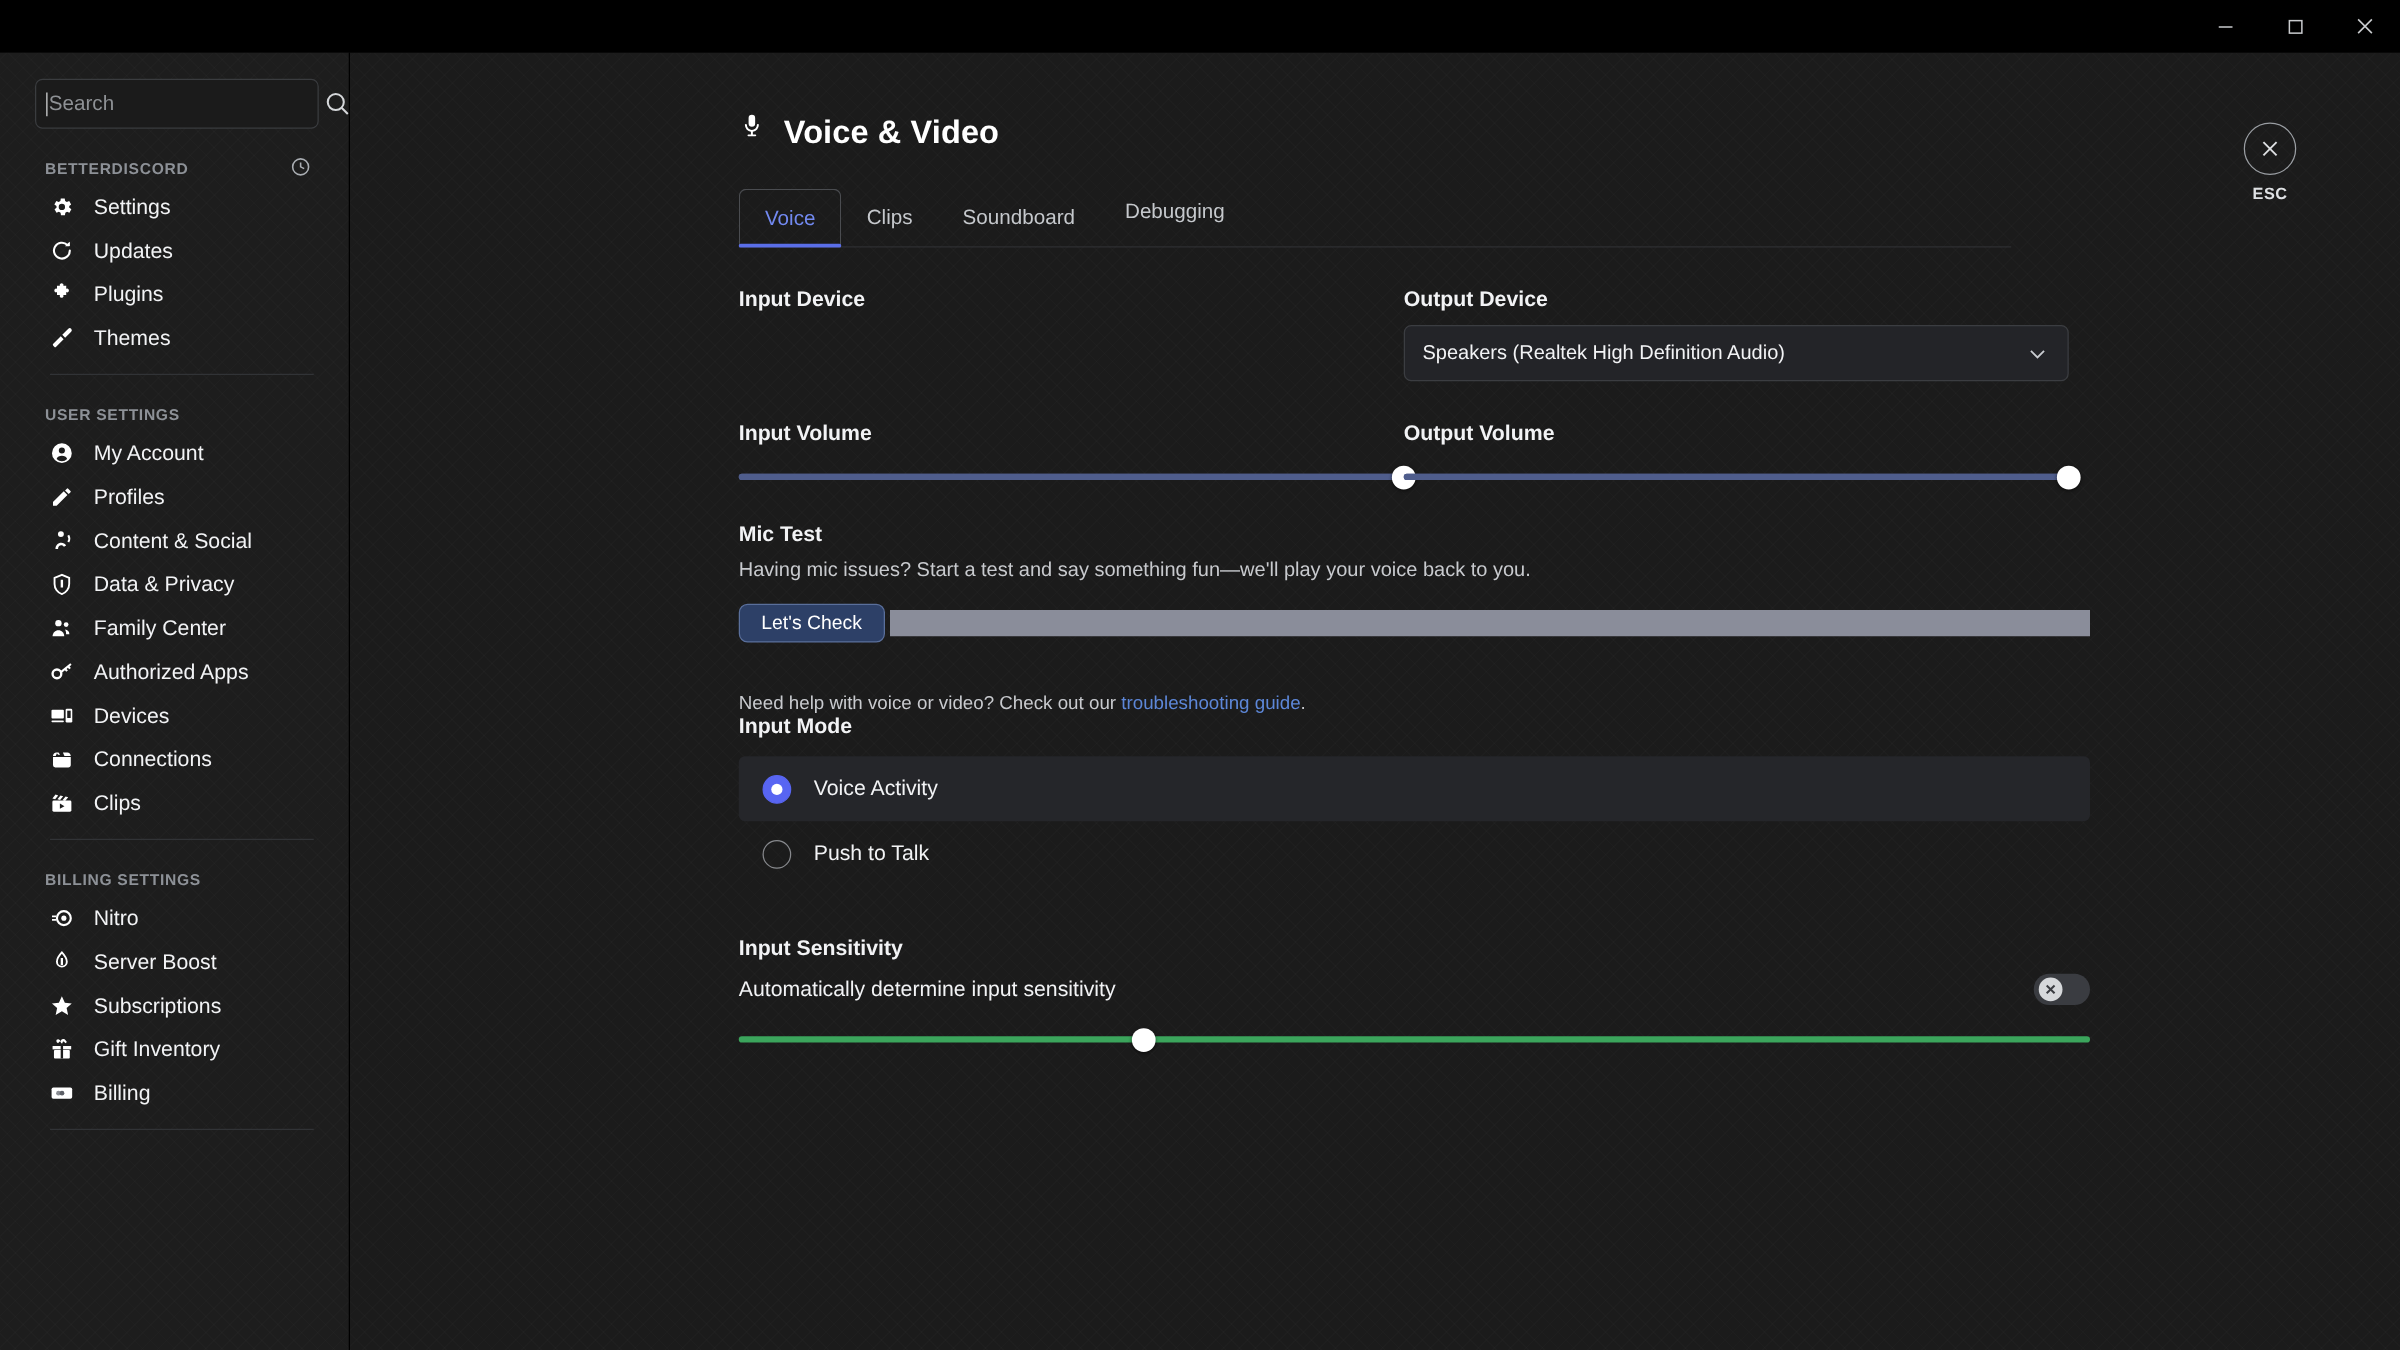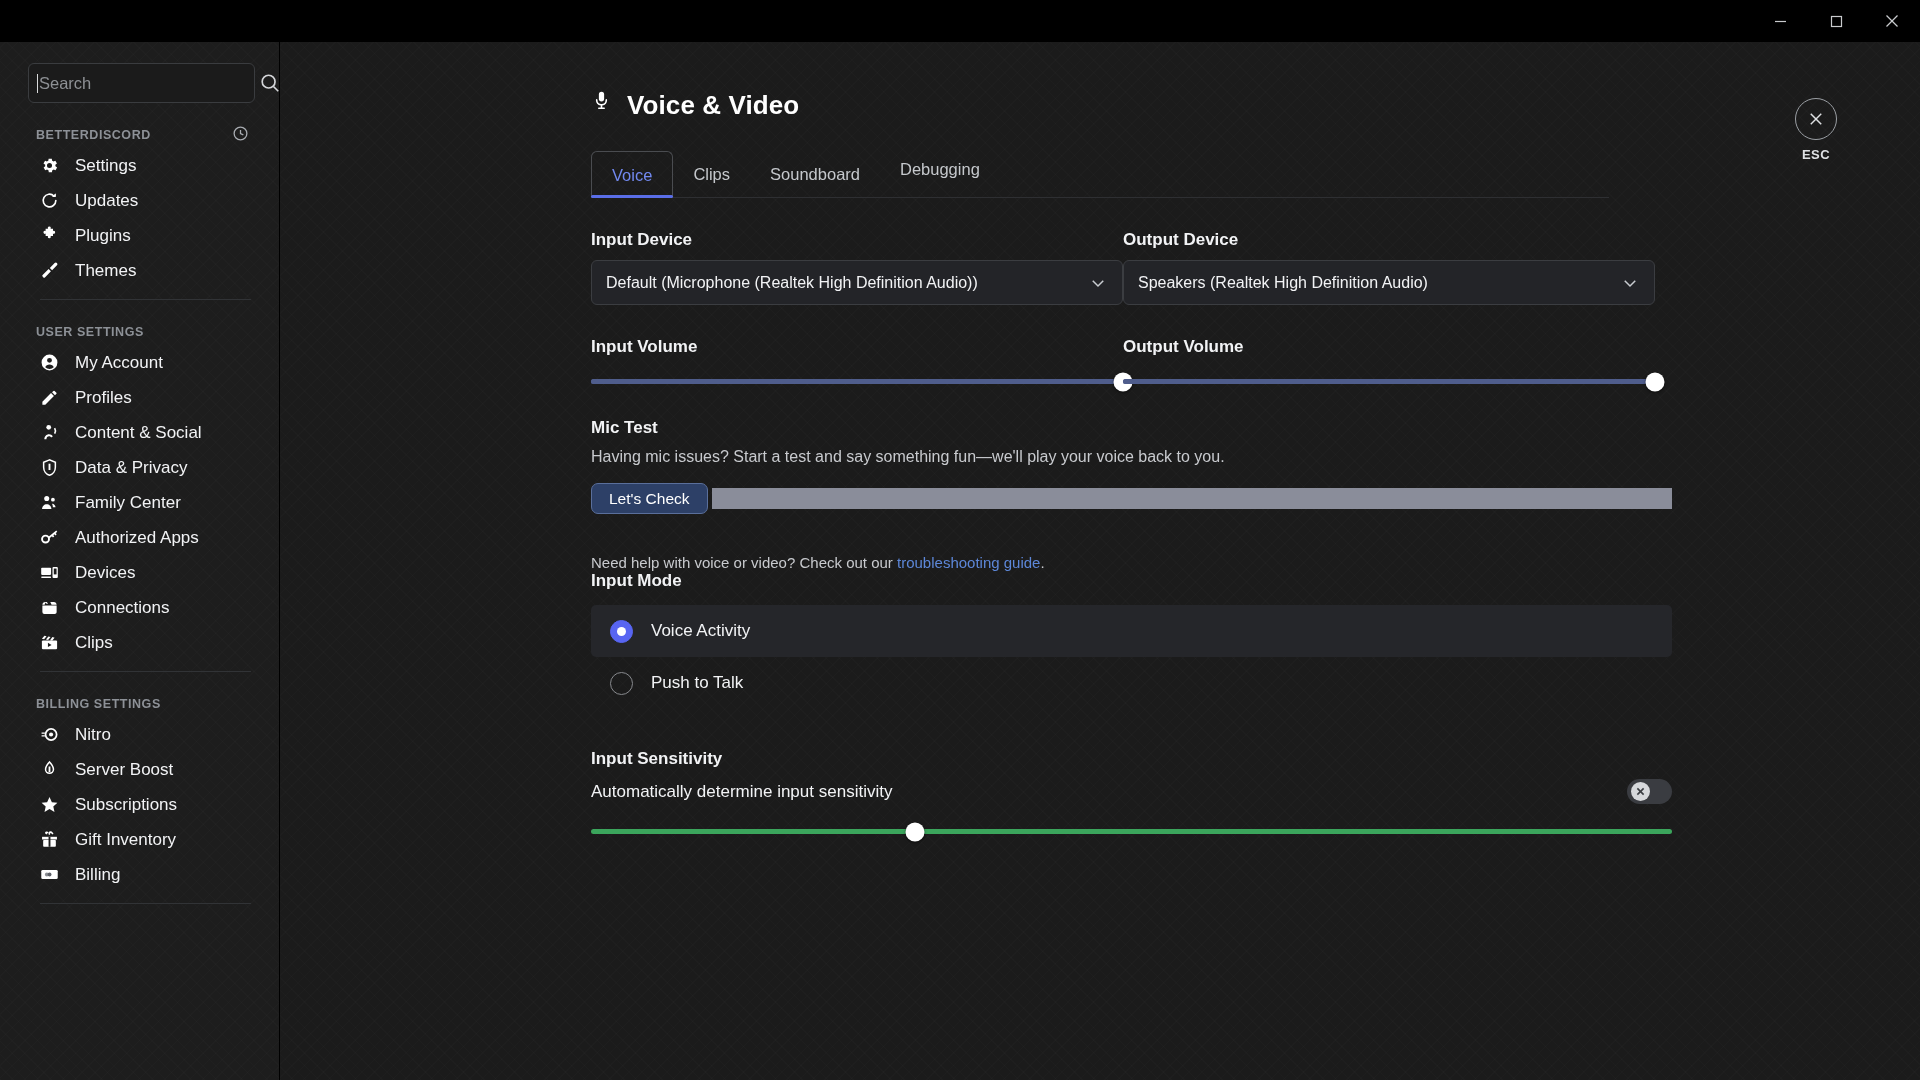--- a/index.html
+++ b/index.html
@@ -556,28 +556,20 @@
           <span>Soundboard</span>
         </div>
         <div class="tab raised">
           <span>Debugging</span>
         </div>
       </div>
 
       <div class="row2">
         <div class="col">
           <div class="section-label">Input Device</div>
-          <div class="select">
-            <span>Default (Microphone (Realtek High Definition Audio))</span>
-            <span class="chev">
-              <svg width="18" height="18" viewBox="0 0 24 24" fill="none" stroke="currentColor" stroke-width="2">
-                  <polyline points="5,9 12,16 19,9"></polyline>
-                </svg>
-            </span>
-          </div>
         </div>
         <div class="col">
           <div class="section-label">Output Device</div>
           <div class="select">
             <span>Speakers (Realtek High Definition Audio)</span>
             <span class="chev">
               <svg width="18" height="18" viewBox="0 0 24 24" fill="none" stroke="currentColor" stroke-width="2">
                   <polyline points="5,9 12,16 19,9"></polyline>
                 </svg>
             </span>

